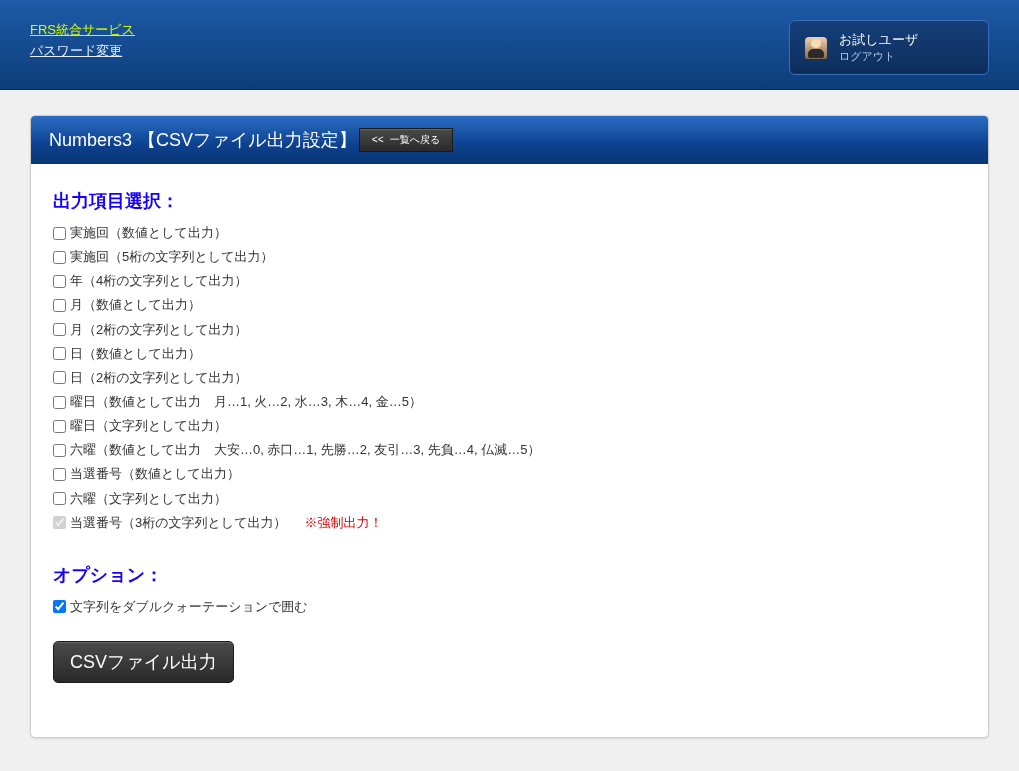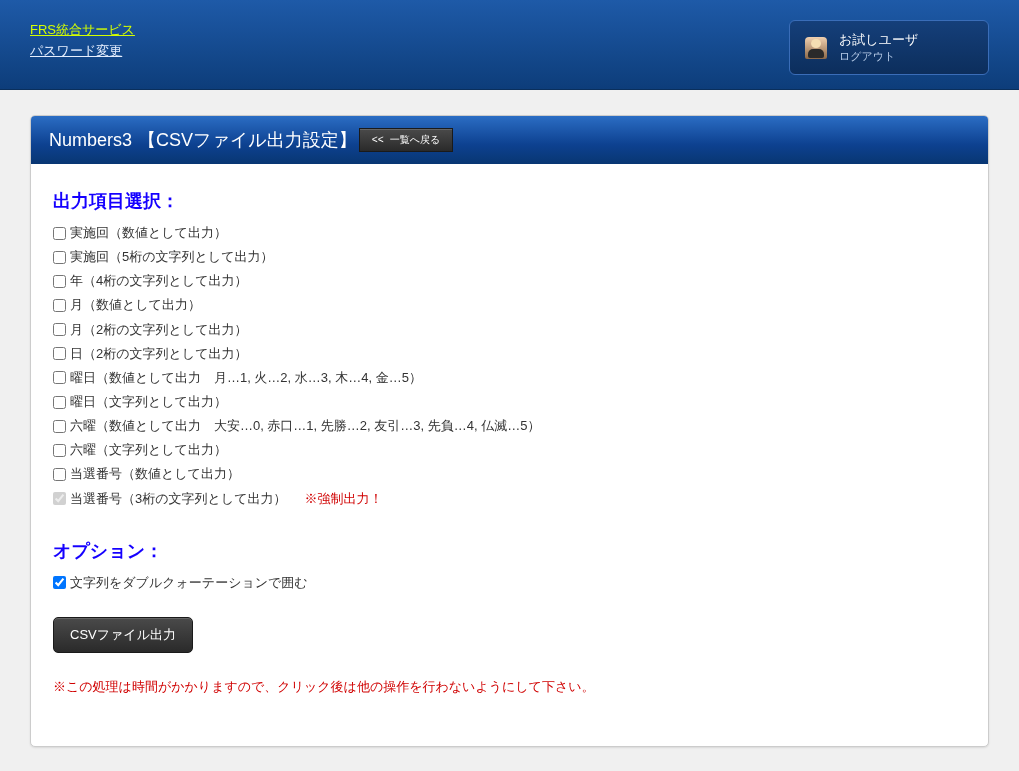--- a/index.html
+++ b/index.html
@@ -116,21 +116,21 @@
       margin-right: 4px;
       width: 13px;
       height: 13px;
     }
     .force-note { color: #d00000; margin-left: 18px; }
     .option-list { margin-bottom: 22px; }
     .csv-button {
       background: linear-gradient(to bottom, #4a4a4a 0%, #2a2a2a 100%);
       border: 1px solid #1a1a1a;
       color: #fff;
-      font-size: 13px;
+      font-size: 18px;
       padding: 8px 16px;
       border-radius: 5px;
       cursor: pointer;
       box-shadow: inset 0 1px 0 rgba(255,255,255,0.15);
       margin-bottom: 24px;
     }
     .warning-text {
       color: #d00000;
       font-size: 13px;
       line-height: 1.5;
@@ -180,60 +180,60 @@
           <div class="checkbox-row">
             <input type="checkbox" style="">
             <span>月（数値として出力）</span>
           </div>
           <div class="checkbox-row">
             <input type="checkbox" style="">
             <span>月（2桁の文字列として出力）</span>
           </div>
           <div class="checkbox-row">
             <input type="checkbox" style="">
+            <span>日（数値として出力）</span>
+          </div>
+          <div class="checkbox-row">
+            <input type="checkbox" style="">
             <span>日（2桁の文字列として出力）</span>
           </div>
           <div class="checkbox-row">
             <input type="checkbox" style="">
             <span>曜日（数値として出力　月…1, 火…2, 水…3, 木…4, 金…5）</span>
           </div>
           <div class="checkbox-row">
             <input type="checkbox" style="">
             <span>曜日（文字列として出力）</span>
           </div>
           <div class="checkbox-row">
             <input type="checkbox" style="">
             <span>六曜（数値として出力　大安…0, 赤口…1, 先勝…2, 友引…3, 先負…4, 仏滅…5）</span>
           </div>
           <div class="checkbox-row">
             <input type="checkbox" style="">
+            <span>当選番号（数値として出力）</span>
+          </div>
+          <div class="checkbox-row">
+            <input type="checkbox" style="">
             <span>六曜（文字列として出力）</span>
-          </div>
-          <div class="checkbox-row">
-            <input type="checkbox" style="">
-            <span>当選番号（数値として出力）</span>
           </div>
           <div class="checkbox-row">
             <input type="checkbox" disabled="" checked="" style="">
             <span>当選番号（3桁の文字列として出力）</span>
             <span class="force-note"> ※強制出力！</span>
           </div>
         </div>
 
       <div class="section-heading">オプション：</div>
       <div class="checkbox-list option-list" id="options-list">
           <div class="checkbox-row">
             <input type="checkbox" checked="" style="">
             <span>文字列をダブルクォーテーションで囲む</span>
           </div>
         </div>
 
       <button class="csv-button">CSVファイル出力</button>
 
-      <div class="warning-block1">
-        <div class="warning-text">※この処理は時間がかかりますので、クリック後は他の操作を行わないようにして下さい。</div>
-
-      </div>
       
 
     </div>
   </div>
 </div>
 
 </body></html>

